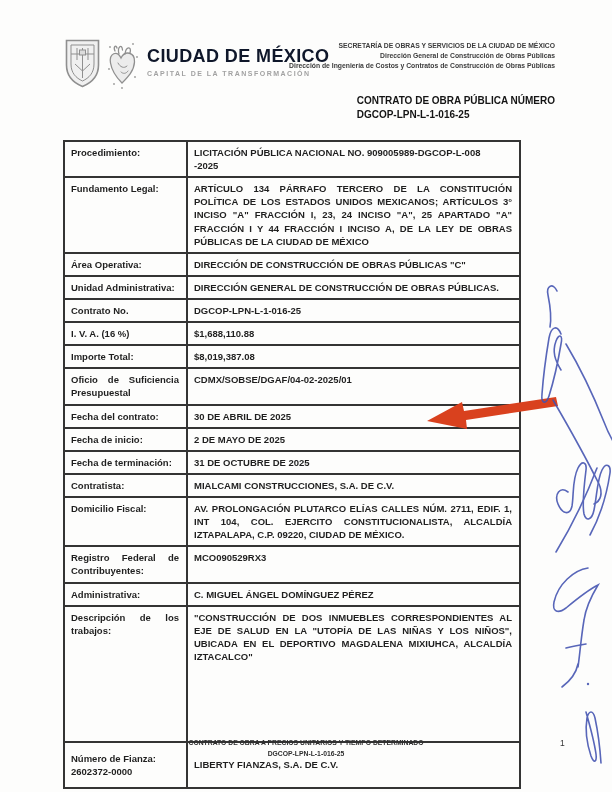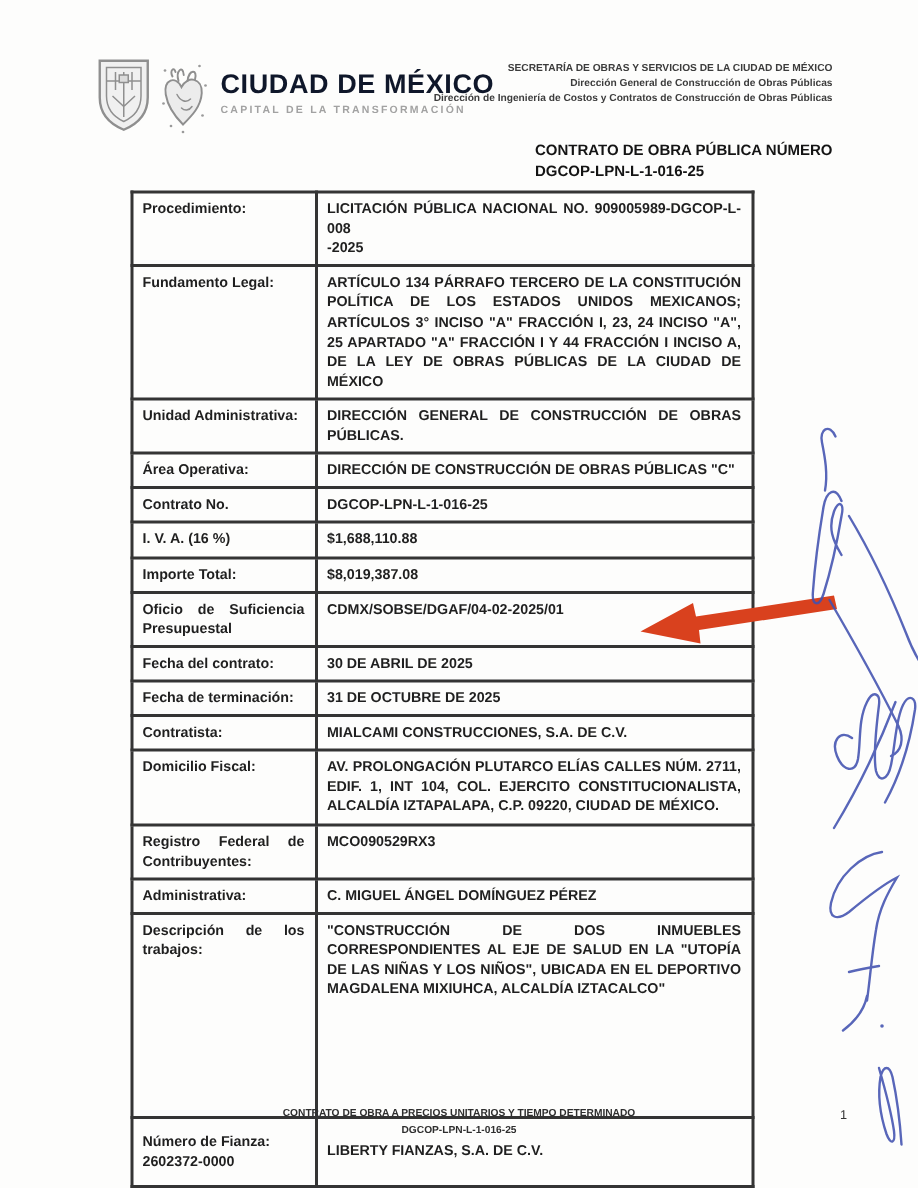--- a/index.html
+++ b/index.html
@@ -14,22 +14,22 @@
   .brand{position:absolute;left:147px;top:46px;}
   .brand-title{font-size:18px;font-weight:bold;color:#0f172a;letter-spacing:.4px;}
   .brand-sub{font-size:7px;color:#a2a2a2;letter-spacing:1.5px;margin-top:3px;font-weight:bold;}
   .org{position:absolute;right:57px;top:41px;width:300px;text-align:right;
        font-size:6.8px;font-weight:bold;color:#3c3c3c;line-height:1.5;}
   .doc-title{position:absolute;right:57px;top:94px;line-height:1.4;}
   .doc-title .l1{font-size:10px;font-weight:bold;color:#141414;}
   .doc-title .l2{font-size:10px;font-weight:bold;color:#141414;}
   
   table.contract{
-    position:absolute;left:63px;top:127px;width:416px;
-    border-collapse:collapse;table-layout:fixed;margin-left:24px;
+    position:absolute;left:63px;top:140px;width:458px;
+    border-collapse:collapse;table-layout:fixed;
   }
   table.contract td{
     border:2px solid #343434;vertical-align:top;
     padding:4px 7px 4px 6px;font-size:9.5px;font-weight:bold;line-height:1.38;
     text-align:justify;word-wrap:break-word;
   }
   td.cell-label{width:108px;}
   td.cell-value{white-space:pre-wrap;}
   tr[data-key="descripcion"] td{height:126px;}
   tr[data-key="fianza"] td{height:36px;vertical-align:middle;}
@@ -92,32 +92,32 @@
           </td>
           <td class="cell-value">LICITACIÓN PÚBLICA NACIONAL NO. 909005989-DGCOP-L-008
 -2025</td>
         </tr>
         <tr data-key="fundamento-legal">
           <td class="cell-label">
             <div>Fundamento Legal:</div>
           </td>
           <td class="cell-value">ARTÍCULO 134 PÁRRAFO TERCERO DE LA CONSTITUCIÓN POLÍTICA DE LOS ESTADOS UNIDOS MEXICANOS; ARTÍCULOS 3° INCISO "A" FRACCIÓN I, 23, 24 INCISO "A", 25 APARTADO "A" FRACCIÓN I Y 44 FRACCIÓN I INCISO A, DE LA LEY DE OBRAS PÚBLICAS DE LA CIUDAD DE MÉXICO</td>
         </tr>
+        <tr data-key="area-operativa">
+          <td class="cell-label">
+            <div>Área Operativa:</div>
+          </td>
+          <td class="cell-value">DIRECCIÓN DE CONSTRUCCIÓN DE OBRAS PÚBLICAS "C"</td>
+        </tr>
         <tr data-key="unidad-administrativa">
           <td class="cell-label">
             <div>Unidad Administrativa:</div>
           </td>
           <td class="cell-value">DIRECCIÓN GENERAL DE CONSTRUCCIÓN DE OBRAS PÚBLICAS.</td>
         </tr>
-        <tr data-key="area-operativa">
-          <td class="cell-label">
-            <div>Área Operativa:</div>
-          </td>
-          <td class="cell-value">DIRECCIÓN DE CONSTRUCCIÓN DE OBRAS PÚBLICAS "C"</td>
-        </tr>
         <tr data-key="contrato-no">
           <td class="cell-label">
             <div>Contrato No.</div>
           </td>
           <td class="cell-value">DGCOP-LPN-L-1-016-25</td>
         </tr>
         <tr data-key="iva">
           <td class="cell-label">
             <div>I. V. A. (16 %)</div>
           </td>
@@ -133,20 +133,26 @@
           <td class="cell-label">
             <div>Oficio de Suficiencia Presupuestal</div>
           </td>
           <td class="cell-value">CDMX/SOBSE/DGAF/04-02-2025/01</td>
         </tr>
         <tr data-key="fecha-contrato">
           <td class="cell-label">
             <div>Fecha del contrato:</div>
           </td>
           <td class="cell-value">30 DE ABRIL DE 2025</td>
+        </tr>
+        <tr data-key="fecha-inicio">
+          <td class="cell-label">
+            <div>Fecha de inicio:</div>
+          </td>
+          <td class="cell-value">2 DE MAYO DE 2025</td>
         </tr>
         <tr data-key="fecha-terminacion">
           <td class="cell-label">
             <div>Fecha de terminación:</div>
           </td>
           <td class="cell-value">31 DE OCTUBRE DE 2025</td>
         </tr>
         <tr data-key="contratista">
           <td class="cell-label">
             <div>Contratista:</div>

